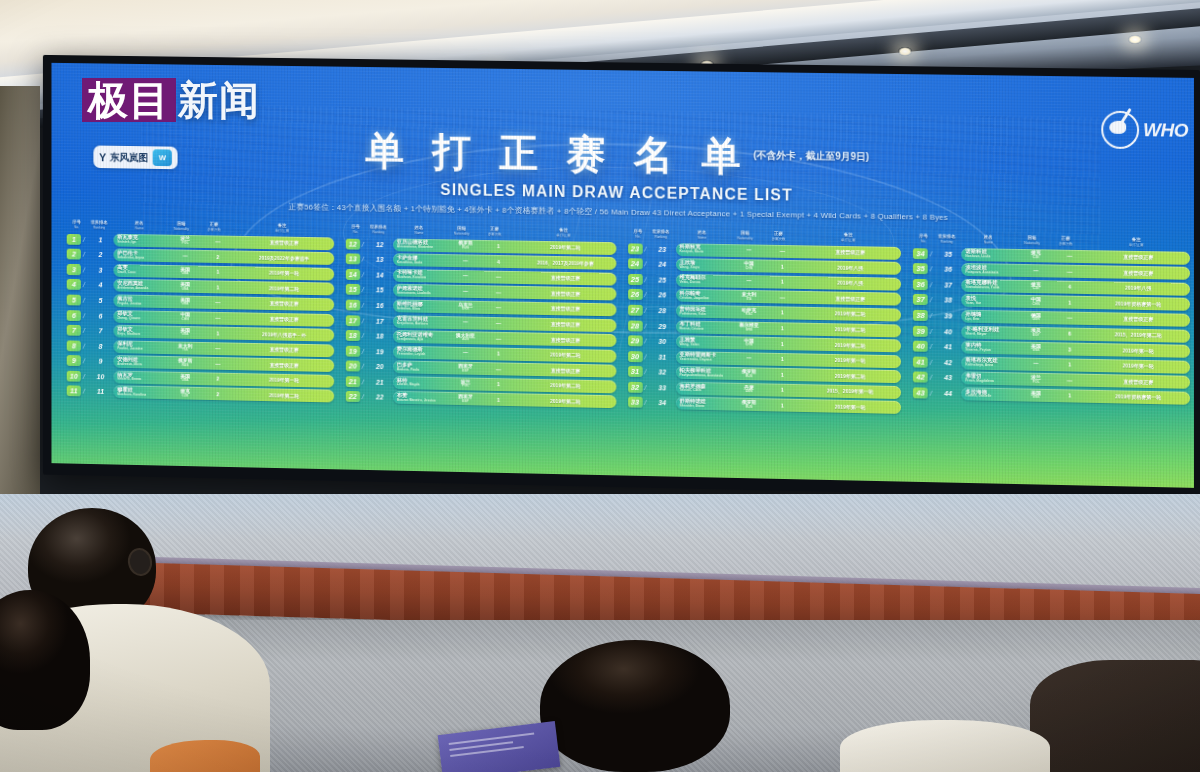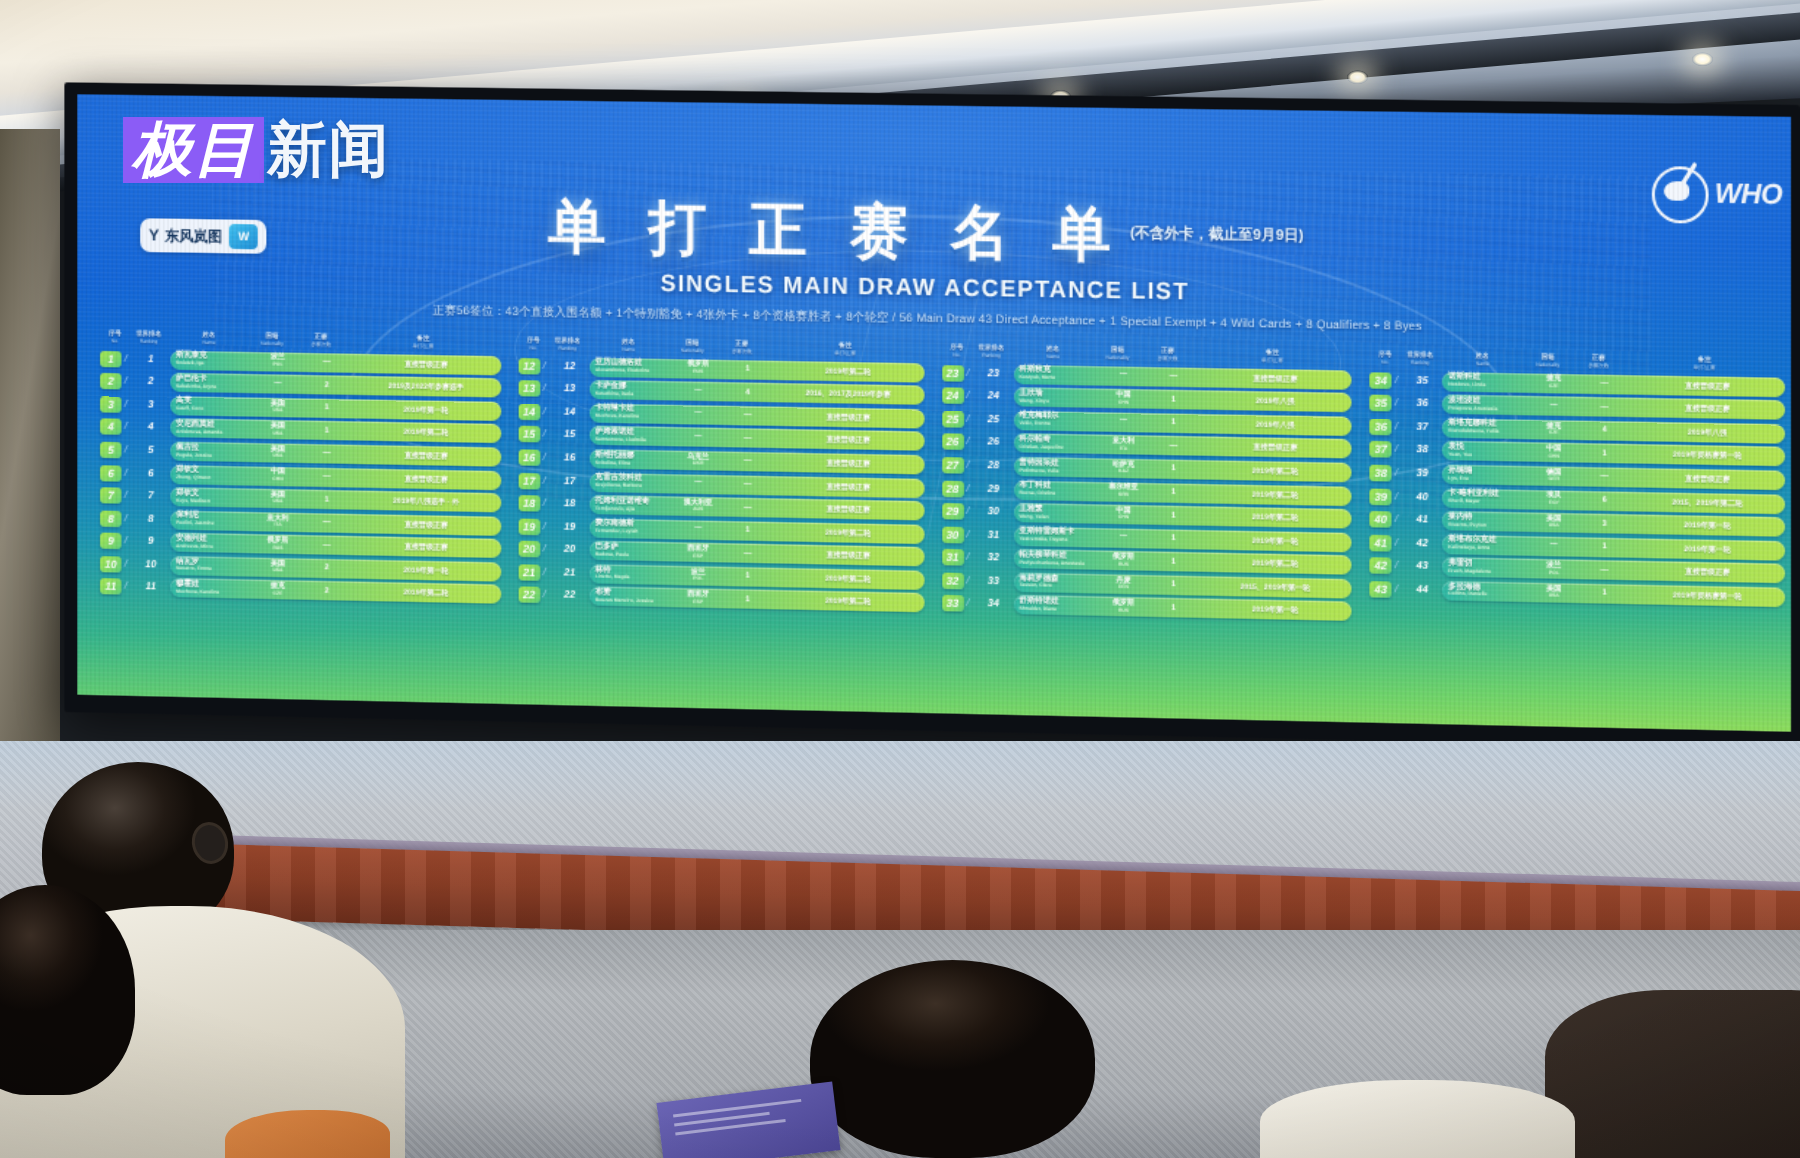--- a/index.html
+++ b/index.html
@@ -109,21 +109,21 @@
   .n-en{display:block;color:#e9ffe2;font-size:3.4px;line-height:1.1;white-space:nowrap;opacity:.9;}
   .c-nat{width:34px;text-align:center;}
   .nat-cn{display:block;color:#ffffff;font-size:5px;font-weight:700;line-height:1.1;}
   .nat-en{display:block;color:#eaffe4;font-size:3.4px;line-height:1.1;opacity:.9;}
   .c-cnt{width:34px;text-align:center;color:#ffffff;font-size:5.4px;font-weight:700;}
   .c-note{flex:1;text-align:center;color:#ffffff;font-size:5px;font-weight:700;white-space:nowrap;overflow:hidden;
     text-shadow:0 1px 1px rgba(0,60,40,.3);}
 
   
   .wm{position:absolute;left:82px;top:78px;display:flex;align-items:center;gap:2px;z-index:40;}
-  .wm-red{background:#8b5cf6;padding:2px 6px;font-style:italic;}
+  .wm-red{background:#701a75;padding:2px 6px;}
   .wm-red span{color:#fff;font-size:40px;font-weight:800;line-height:1;letter-spacing:1px;
     font-family:"DejaVu Sans",sans-serif;}
   .wm-wt span{color:#f2f6fb;font-size:40px;font-weight:800;line-height:1;letter-spacing:1px;
     font-family:"DejaVu Sans",sans-serif;text-shadow:0 2px 6px rgba(0,0,0,.35);}
 
   
   .stage{position:absolute;left:0;top:494px;width:1200px;height:160px;
     background:linear-gradient(180deg,#c9cfd6 0%,#c2c7cd 30%,#b8bcc2 60%,#adb1b7 100%);}
   .stage::after{content:"";position:absolute;inset:0;
     background:repeating-linear-gradient(45deg,rgba(255,255,255,.07) 0 2px,rgba(0,0,0,.035) 2px 4px);}

